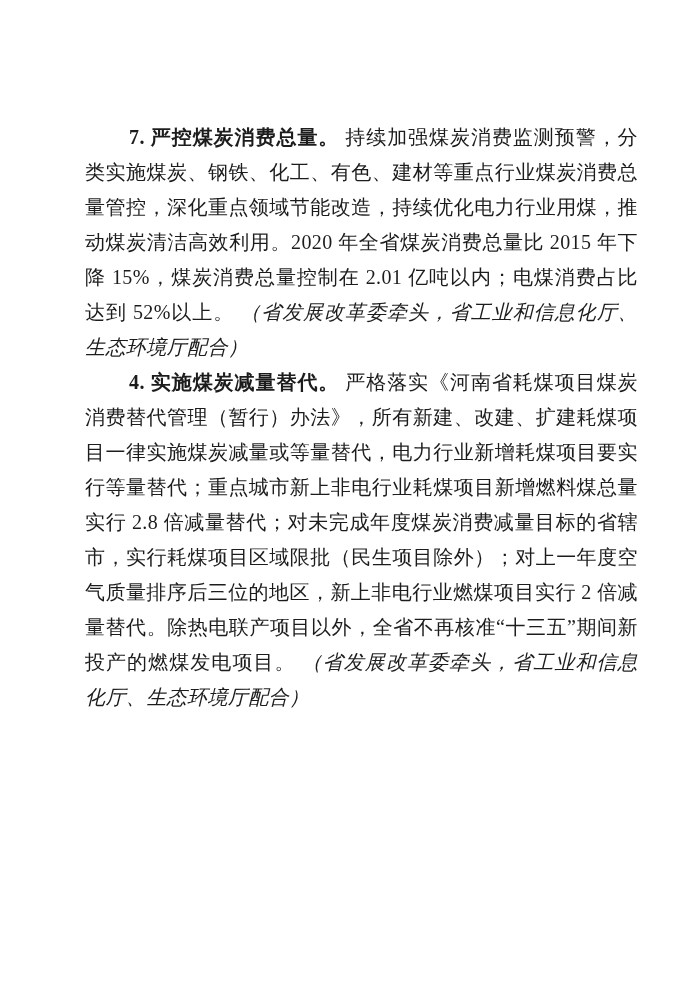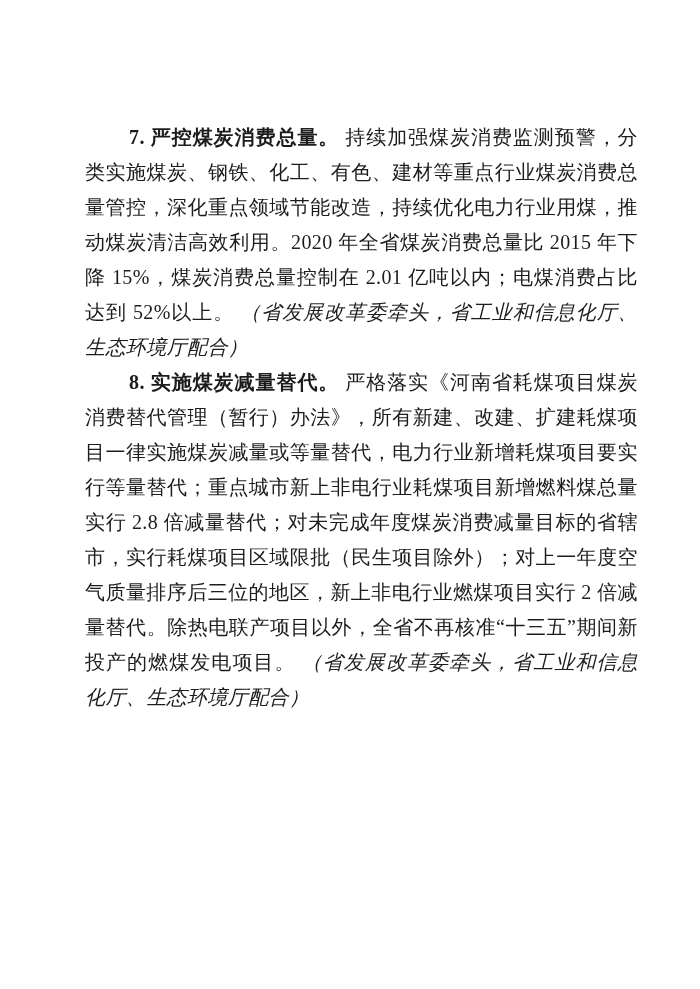--- a/index.html
+++ b/index.html
@@ -55,21 +55,21 @@
 <div class="page">
   <div class="content">
 
     <p class="para">
       <span class="para-heading">7. 严控煤炭消费总量。</span>
       <span class="para-body">持续加强煤炭消费监测预警，分类实施煤炭、钢铁、化工、有色、建材等重点行业煤炭消费总量管控，深化重点领域节能改造，持续优化电力行业用煤，推动煤炭清洁高效利用。2020 年全省煤炭消费总量比 2015 年下降 15%，煤炭消费总量控制在 2.01 亿吨以内；电煤消费占比达到 52%以上。</span>
       <span class="para-attribution">（省发展改革委牵头，省工业和信息化厅、生态环境厅配合）</span>
     </p>
 
     <p class="para">
-      <span class="para-heading">8. 实施煤炭减量替代。</span>
+      <span class="para-heading">4. 实施煤炭减量替代。</span>
       <span class="para-body">严格落实《河南省耗煤项目煤炭消费替代管理（暂行）办法》，所有新建、改建、扩建耗煤项目一律实施煤炭减量或等量替代，电力行业新增耗煤项目要实行等量替代；重点城市新上非电行业耗煤项目新增燃料煤总量实行 2.8 倍减量替代；对未完成年度煤炭消费减量目标的省辖市，实行耗煤项目区域限批（民生项目除外）；对上一年度空气质量排序后三位的地区，新上非电行业燃煤项目实行 2 倍减量替代。除热电联产项目以外，全省不再核准“十三五”期间新投产的燃煤发电项目。</span>
       <span class="para-attribution">（省发展改革委牵头，省工业和信息化厅、生态环境厅配合）</span>
     </p>
 
 
   </div>
 
   <div class="page-footer">
     <span>— 7 —</span>
   </div>

